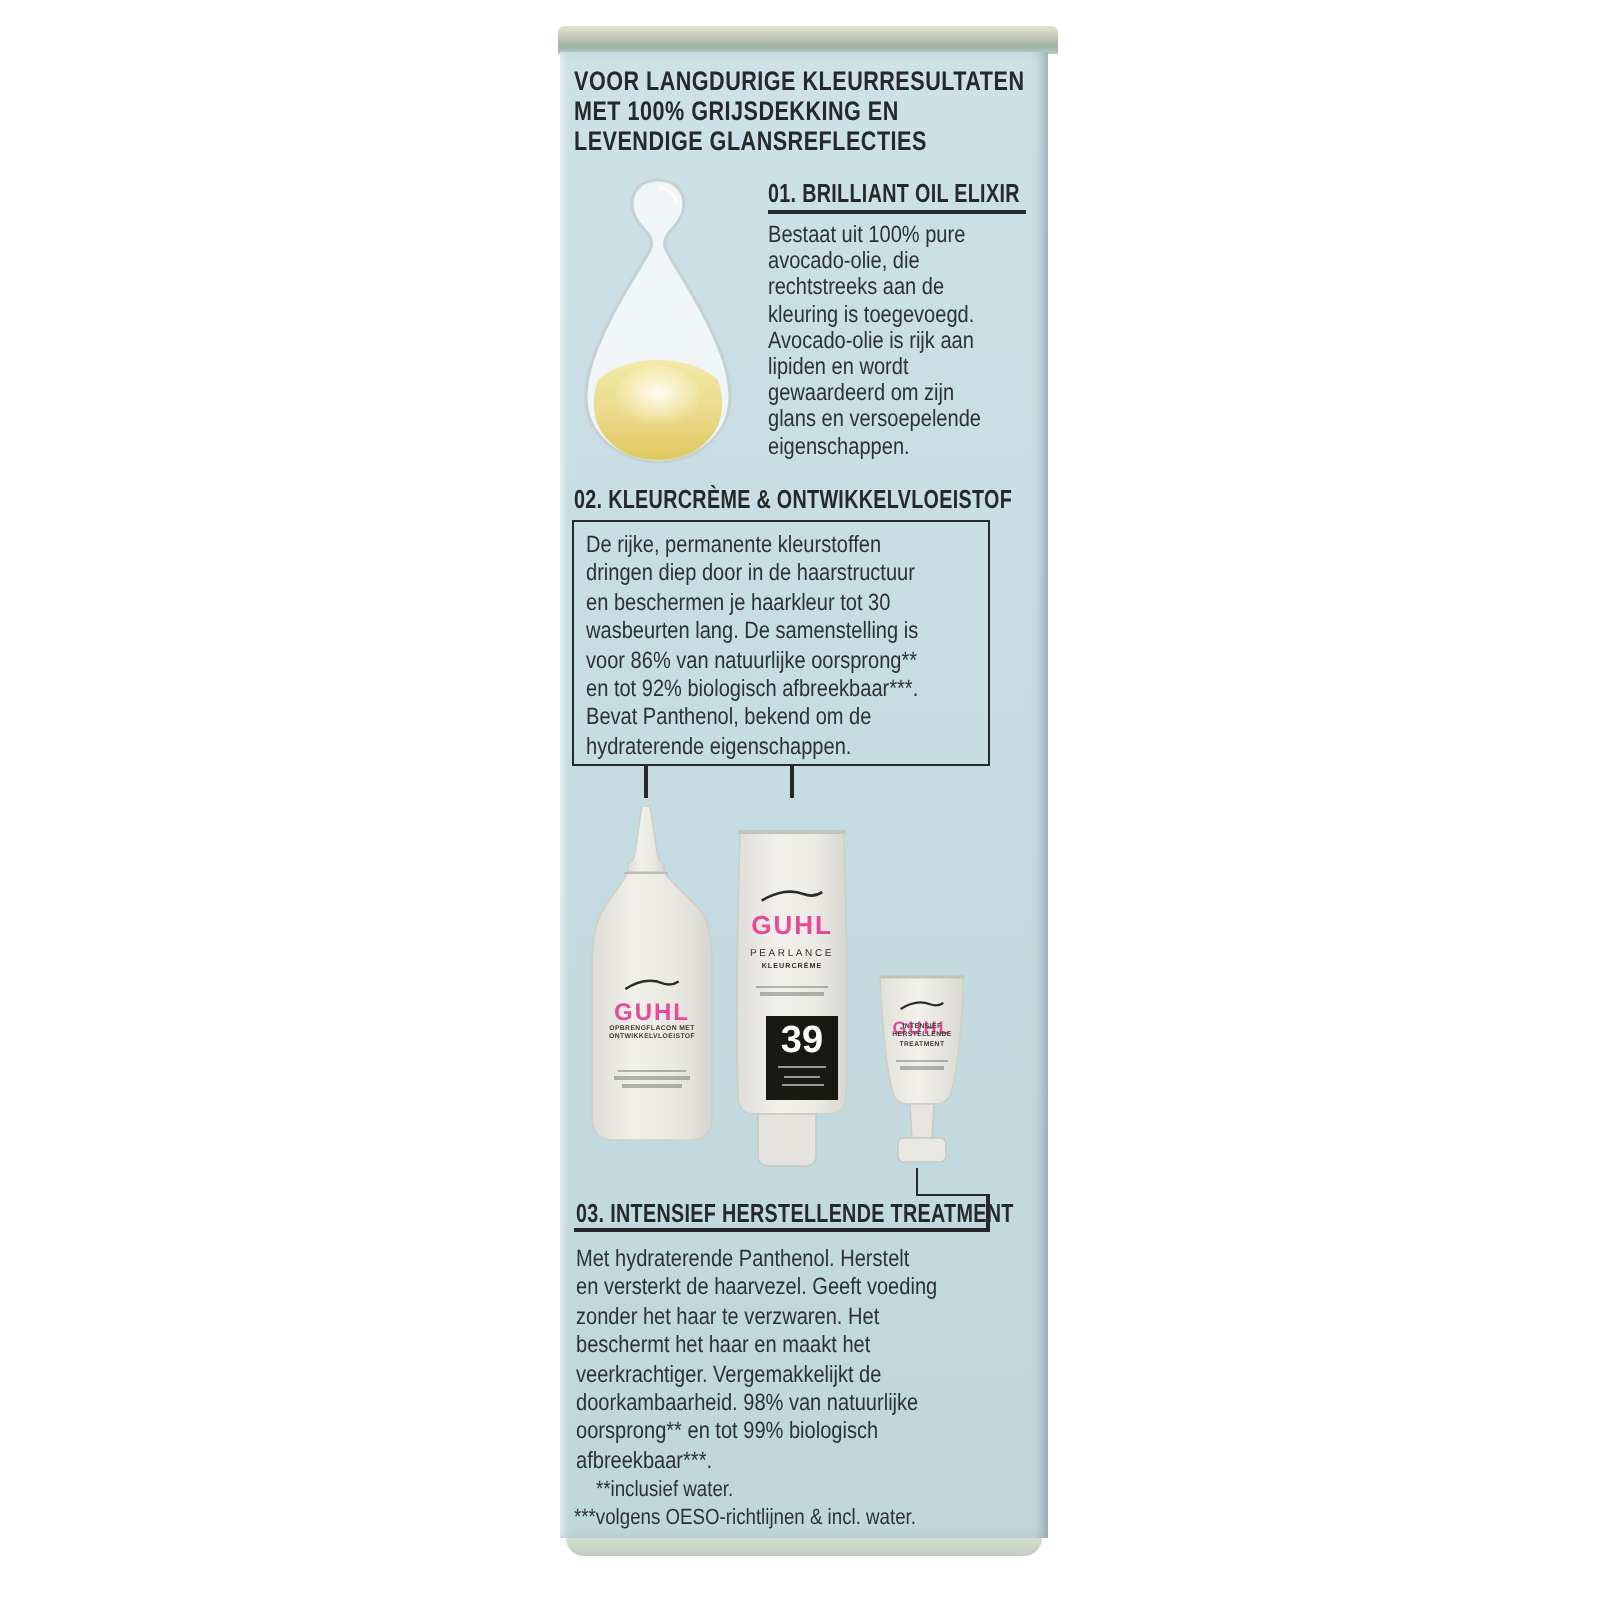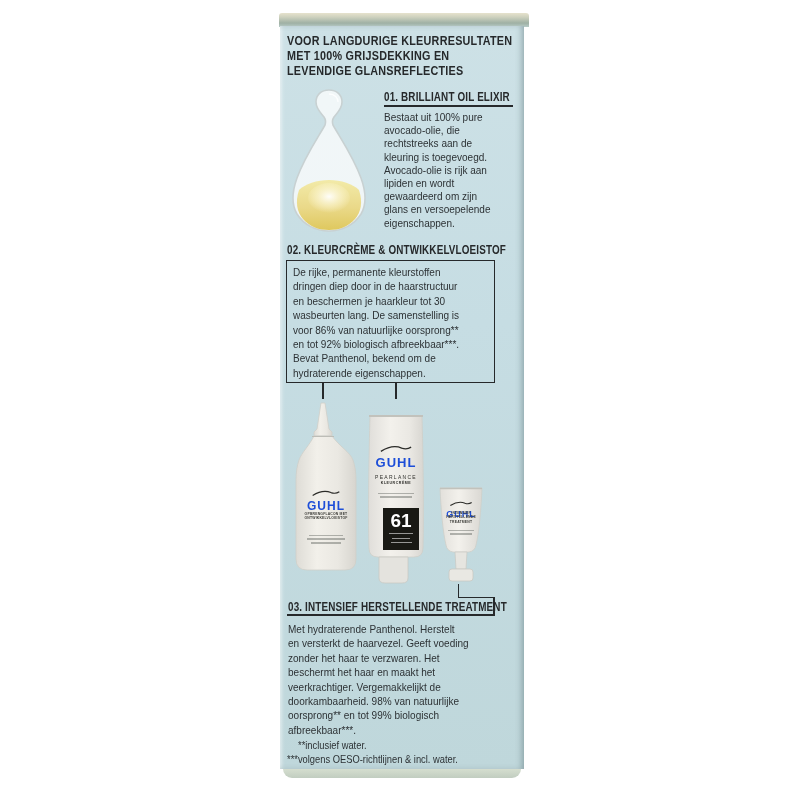--- a/index.html
+++ b/index.html
@@ -48,21 +48,21 @@
     transform:scaleX(.85);transform-origin:left top;
   }
   .rule{background:#26292b;height:1.5px;}
   .vline{background:#26292b;width:1.5px;}
   .s2box{
     left:286px;top:260px;width:207px;height:121px;
     border:1.5px solid #26292b;
   }
 
   
-  .guhl-logo{text-align:center;color:#1d4ed8;font-weight:bold;line-height:1;}
+  .guhl-logo{text-align:center;color:#ec4899;font-weight:bold;line-height:1;}
   .guhl-logo .word{letter-spacing:1px;display:block;}
   .micro-b{
     font-size:3.4px;font-weight:bold;line-height:4.4px;letter-spacing:.2px;
     color:#3c3c38;text-align:center;
   }
   .microbar{height:1.3px;background:rgba(70,75,70,.38);margin:2.6px auto 0 auto;}
   .badge{
     background:#191914;color:#ffffff;text-align:center;
   }
   .badge .num{font-size:19px;font-weight:bold;line-height:1;padding-top:3px;display:block;}
@@ -177,21 +177,21 @@
     </svg>
     <span class="word" style="font-size:13px;">GUHL</span>
   </div>
   <div class="abs range-name" style="left:0;top:62px;width:60px;">PEARLANCE</div>
   <div class="abs type-name" style="left:0;top:69px;width:60px;">KLEURCRÈME</div>
   <div class="abs" style="left:0;top:78px;width:60px;">
     <div class="microbar" style="width:36px;"></div>
     <div class="microbar" style="width:32px;"></div>
   </div>
   <div class="abs badge" style="left:17px;top:96px;width:36px;height:42px;">
-    <span class="num">61</span>
+    <span class="num">39</span>
     <div class="wbar"></div>
     <div class="wbar" style="width:18px;"></div>
     <div class="wbar" style="width:21px;"></div>
   </div>
 </div>
 
 <div class="abs" style="left:435px;top:485px;width:52px;height:100px;">
   <svg width="52" height="100" viewBox="0 0 52 100">
     <defs>
       <linearGradient id="mgrad" x1="0" y1="0" x2="1" y2="0">

